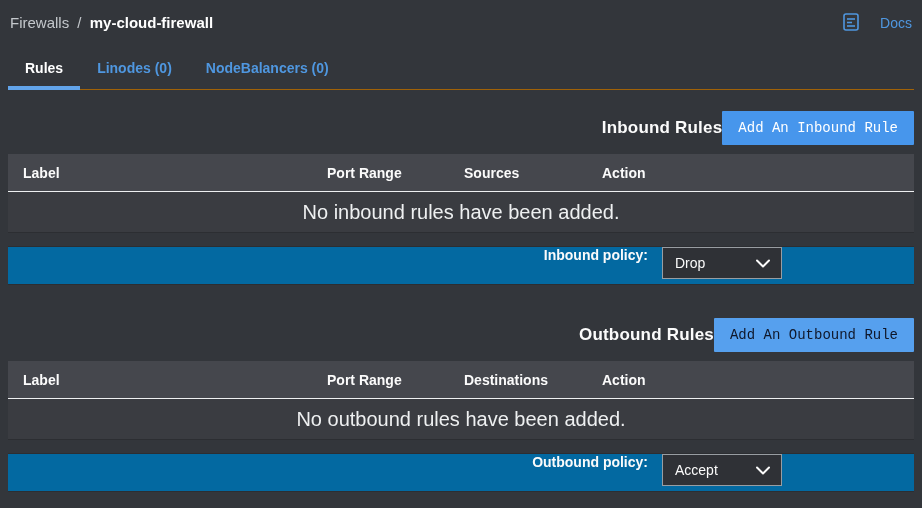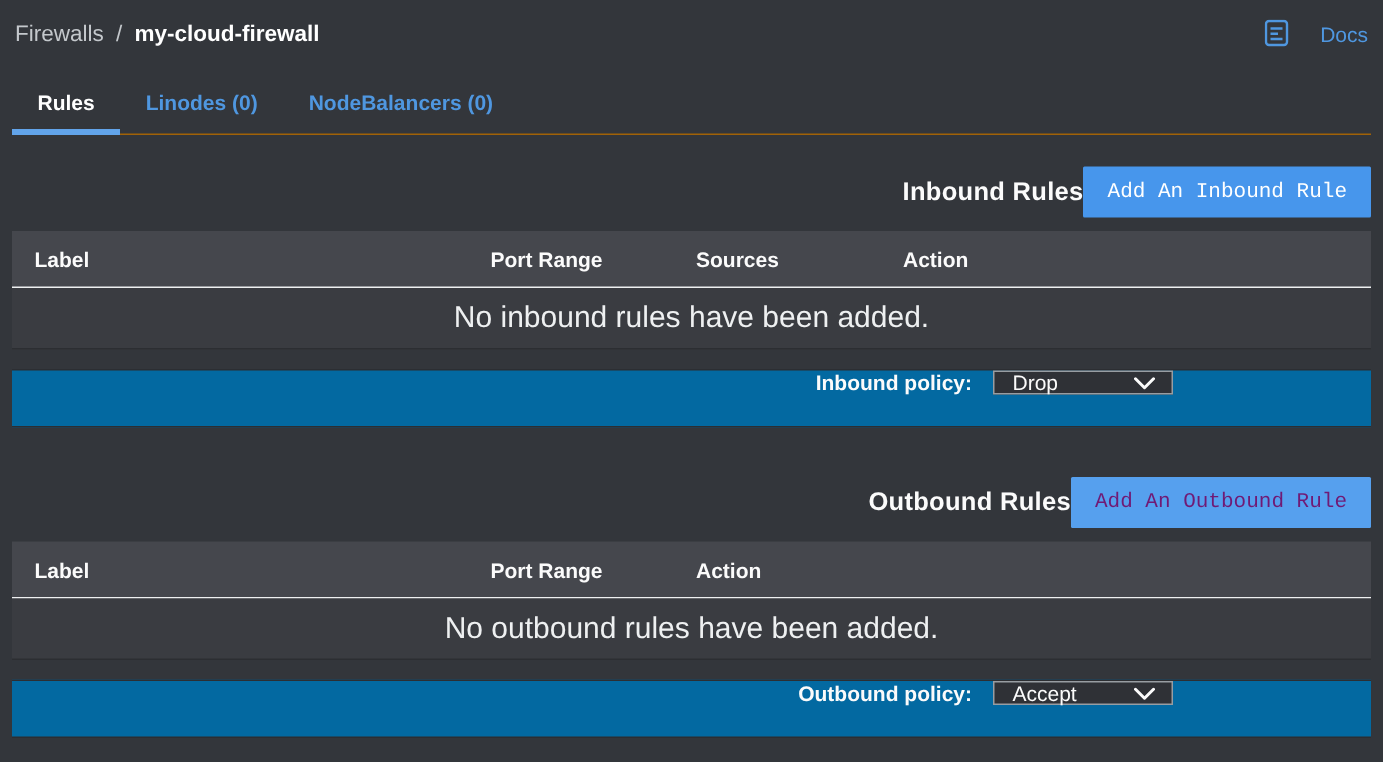--- a/index.html
+++ b/index.html
@@ -48,21 +48,21 @@
     display: flex; justify-content: flex-end; align-items: center;
     margin-top: 21px; margin-bottom: 9px; height: 34px;
   }
   .section-head h2 { font-size: 17px; font-weight: bold; color: #fbfbfb; letter-spacing: .2px; }
   .btn {
     border: none; font-family: Liberation Mono, monospace;
     font-size: 14px; height: 34px; padding: 0 16px;
     border-radius: 1px; cursor: pointer;
   }
   .btn-inbound { background: #4796ec; color: #ffffff; }
-  .btn-outbound { background: #56a0ee; color: #701a75; }
+  .btn-outbound { background: #56a0ee; color: #0f172a; }
 
   
   .table { width: 100%; }
   .thead {
     display: flex; align-items: center;
     background: #45474d; height: 38px;
     border-bottom: 1px solid #eef0f1;
     font-size: 14px; font-weight: bold; color: #fbfbfb;
   }
   .th { padding-left: 0; }
@@ -81,21 +81,21 @@
   .policy-row {
     margin-top: 13px;
     background: #0369a1;
     border: 1px solid #2c2e32; border-left: none; border-right: none;
     height: 39px;
     display: flex; justify-content: flex-end;
     padding-right: 132px;
   }
   .policy-label { font-size: 14px; font-weight: bold; color: #fbfbfb; margin-right: 14px; }
   .select {
-    width: 120px; height: 16px;
+    width: 120px; height: 32px;
     background: #2f3136;
     border: 1px solid #989da2;
     display: flex; align-items: center; justify-content: space-between;
     padding: 0 11px 0 12px;
     font-size: 14px; color: #fbfbfb; cursor: pointer;
   }
   .select svg { display: block; }
 
   .spacer-lg { height: 12px; }
 </style>
@@ -156,20 +156,21 @@
 
   <section>
     <div class="section-head">
       <h2>Outbound Rules</h2>
       <button class="btn btn-outbound">Add An Outbound Rule</button>
     </div>
     <div class="table">
       <div class="thead">
         <div class="th col-label">Label</div>
         <div class="th col-port">Port Range</div>
+        <div class="th col-src">Destinations</div>
         <div class="th col-action">Action</div>
       </div>
       <div class="empty-row">No outbound rules have been added.</div>
     </div>
     <div class="policy-row">
       <span class="policy-label">Outbound policy:</span>
       <div class="select">
         <span>Accept</span>
         <svg width="14" height="9" viewBox="0 0 14 9">
           <polyline points="1,1.5 7,7.5 13,1.5" fill="none" stroke="#fbfbfb" stroke-width="2" stroke-linecap="round" stroke-linejoin="round"></polyline>

